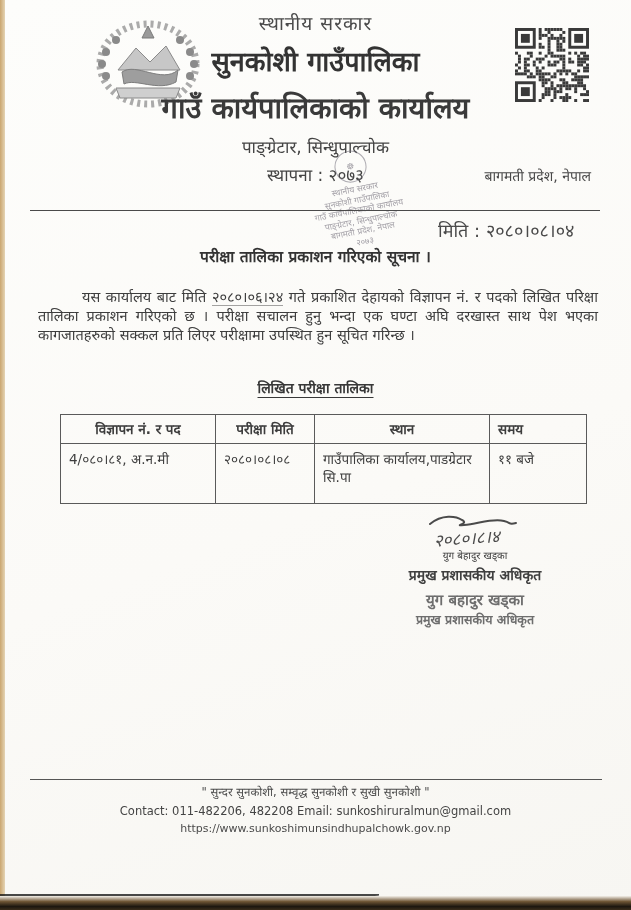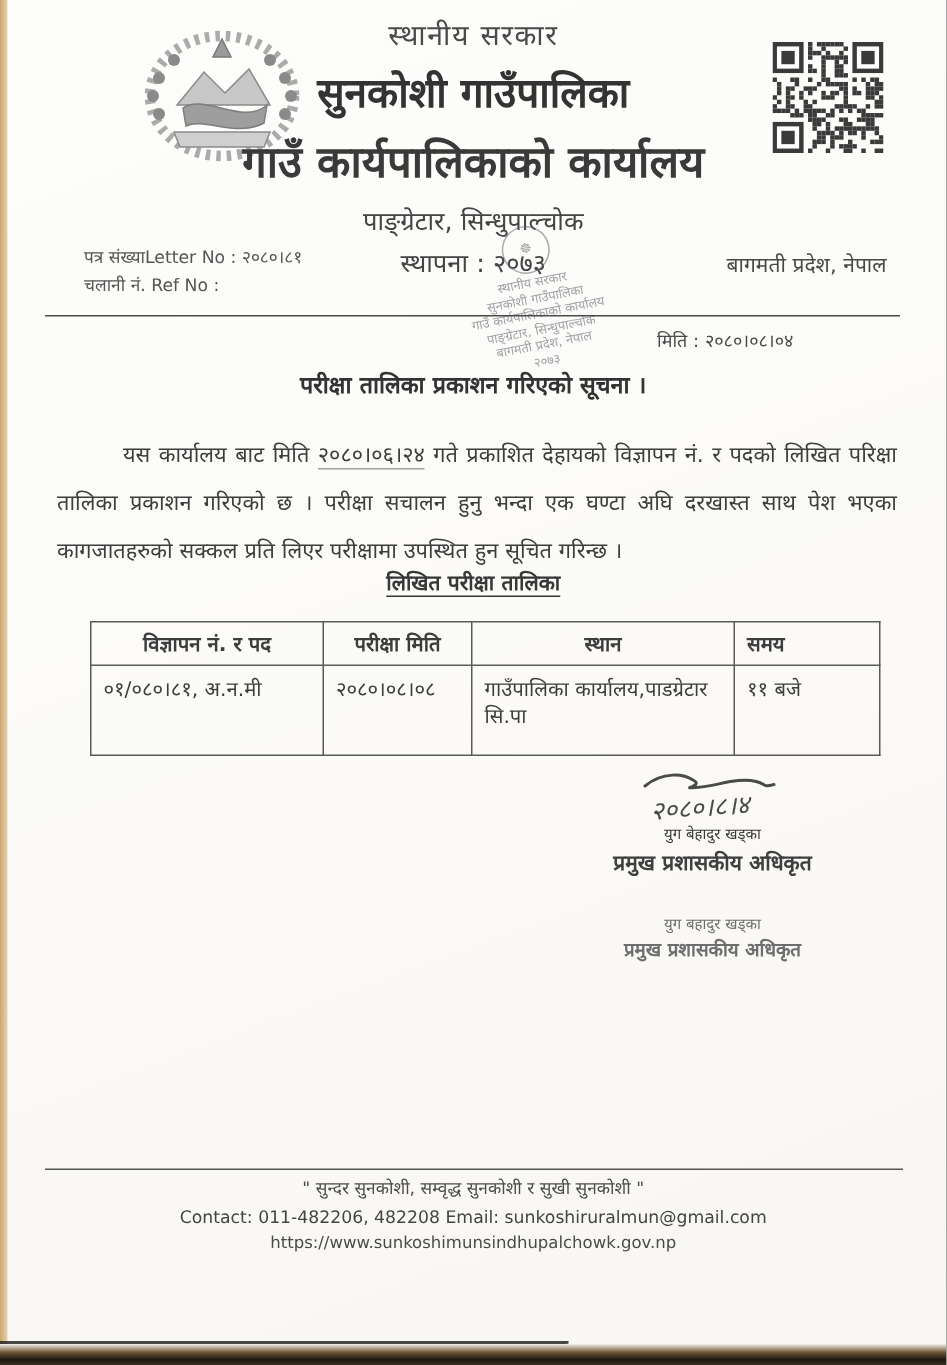--- a/index.html
+++ b/index.html
@@ -24,54 +24,54 @@
   .hdr .l2{font-size:27px;font-weight:bold;color:#333;margin-top:6px;}
   .hdr .l3{font-size:29px;font-weight:bold;color:#3a3a3a;margin-top:8px;}
   .hdr .l4{font-size:17px;color:#444;margin-top:9px;}
   .hdr .l5{font-size:17px;color:#444;margin-top:5px;}
   .qr{position:absolute;right:42px;top:28px;width:74px;height:74px;}
   .province{position:absolute;right:40px;top:166px;font-size:14px;color:#484848;}
 
   .meta{position:absolute;left:56px;top:162px;font-size:11.5px;color:#555;line-height:19px;}
   .rule-top{position:absolute;left:30px;top:210px;width:570px;height:0;
     border-top:1.6px solid #4a4a4a;}
-  .date-line{position:absolute;left:438px;top:218px;font-size:12px;color:#4a4a4a;}
+  .date-line{position:absolute;left:438px;top:218px;font-size:18px;color:#4a4a4a;}
 
   
   .stamp{position:absolute;left:282px;top:150px;width:150px;height:100px;
     transform:rotate(-11deg);color:rgba(108,104,116,.62);text-align:center;
     font-size:8.5px;line-height:10.5px;pointer-events:none;}
   .stamp .ring{width:30px;height:30px;border:1.4px solid rgba(108,104,116,.55);
     border-radius:50%;margin:0 auto 2px auto;display:flex;align-items:center;justify-content:center;
     font-size:9px;}
 
   
   .title{position:absolute;left:0;top:245px;width:631px;text-align:center;
     font-size:15.5px;font-weight:bold;color:#333;}
   .para{position:absolute;left:38px;top:288px;width:560px;font-size:14.5px;
-    line-height:32px;text-align:justify;color:#3d3d3d;text-indent:44px;}
+    line-height:19px;text-align:justify;color:#3d3d3d;text-indent:44px;}
   .para .u{border-bottom:1px solid rgba(90,90,90,.55);}
 
   .tbl-title{position:absolute;left:0;top:378px;width:631px;text-align:center;
     font-size:14px;font-weight:bold;color:#383838;text-decoration:underline;
     text-underline-offset:4px;}
   table.exam{position:absolute;left:60px;top:414px;border-collapse:collapse;
     font-size:13.5px;color:#3d3d3d;}
   table.exam th,table.exam td{border:1.4px solid #5a5a5a;padding:3px 8px;}
   table.exam th{font-weight:bold;height:22px;}
   table.exam td{height:50px;vertical-align:top;padding-top:6px;}
   .c1{width:138px;} .c2{width:82px;} .c3{width:158px;margin-top:42px;} .c4{width:80px;}
   table.exam td.c4, table.exam td.c2{vertical-align:top;margin-top:20px;}
 
   
   .sig-wrap{position:absolute;left:360px;top:512px;width:230px;text-align:center;}
   .sig-svg{display:block;margin:0 auto -6px 52px;}
   .sig-name{font-size:10px;font-weight:normal;color:#3a3a3a;margin-top:0;}
   .sig-title{font-size:14px;font-weight:bold;color:#3f3f3f;margin-top:3px;}
-  .sig-stamp-name{font-size:10px;color:#6e6e6e;margin-top:24px;font-weight:normal;}
+  .sig-stamp-name{font-size:15px;color:#6e6e6e;margin-top:5px;font-weight:bold;}
   .sig-stamp-title{font-size:12.5px;color:#6e6e6e;margin-top:2px;font-weight:bold;}
 
   
   .rule-bottom{position:absolute;left:30px;top:779px;width:572px;height:0;
     border-top:1.4px solid #555;}
   .foot{position:absolute;left:0;top:784px;width:631px;text-align:center;color:#4c4c4c;}
   .foot .motto{font-size:11.5px;}
   .foot .contact{font-size:11.5px;margin-top:5px;color:#444;}
   .foot .url{font-size:11px;margin-top:4px;color:#4a4a4a;}
 </style>
@@ -328,27 +328,20 @@
       <rect x="18" y="0" width="7" height="7" fill="#3a3a3a"></rect>
       <rect x="19" y="1" width="5" height="5" fill="#fdfdfb"></rect>
       <rect x="20" y="2" width="3" height="3" fill="#3a3a3a"></rect>
       <rect x="0" y="18" width="7" height="7" fill="#3a3a3a"></rect>
       <rect x="1" y="19" width="5" height="5" fill="#fdfdfb"></rect>
       <rect x="2" y="20" width="3" height="3" fill="#3a3a3a"></rect>
     </svg>
 
   <div class="province">बागमती प्रदेश, नेपाल</div>
 
-  <div class="meta">
-    <div>
-      <span>पत्र संख्याLetter No :</span>
-      <span>२०८०।८१</span>
-    </div>
-    <div>चलानी नं.  Ref No :</div>
-  </div>
 
   <div class="stamp">
     <div class="ring">☸</div>
     <div>स्थानीय सरकार</div>
     <div>सुनकोशी गाउँपालिका</div>
     <div>गाउँ कार्यपालिकाको कार्यालय</div>
     <div>पाङ्ग्रेटार, सिन्धुपाल्चोक</div>
     <div>बागमती प्रदेश, नेपाल</div>
     <div>२०७३</div>
   </div>
@@ -371,21 +364,21 @@
     <thead>
       <tr>
         <th class="c1">विज्ञापन नं. र पद</th>
         <th class="c2">परीक्षा मिति</th>
         <th class="c3">स्थान</th>
         <th class="c4" style="text-align:left;">समय</th>
       </tr>
     </thead>
     <tbody>
       <tr>
-        <td class="c1">०१/०८०।८१, अ.न.मी</td>
+        <td class="c1">4/०८०।८१, अ.न.मी</td>
         <td class="c2">२०८०।०८।०८</td>
         <td class="c3">गाउँपालिका कार्यालय,पाडग्रेटार सि.पा</td>
         <td class="c4">११ बजे</td>
       </tr>
     </tbody>
   </table>
 
   <div class="sig-wrap">
     <svg class="sig-svg" width="130" height="42" viewBox="0 0 130 42">
       <path d="M18 12 C30 2, 44 4, 50 8 C58 12, 40 14, 52 13 C66 12, 80 6, 92 9 C100 11, 96 13, 104 11" fill="none" stroke="#4a4a4a" stroke-width="2" stroke-linecap="round"></path>

